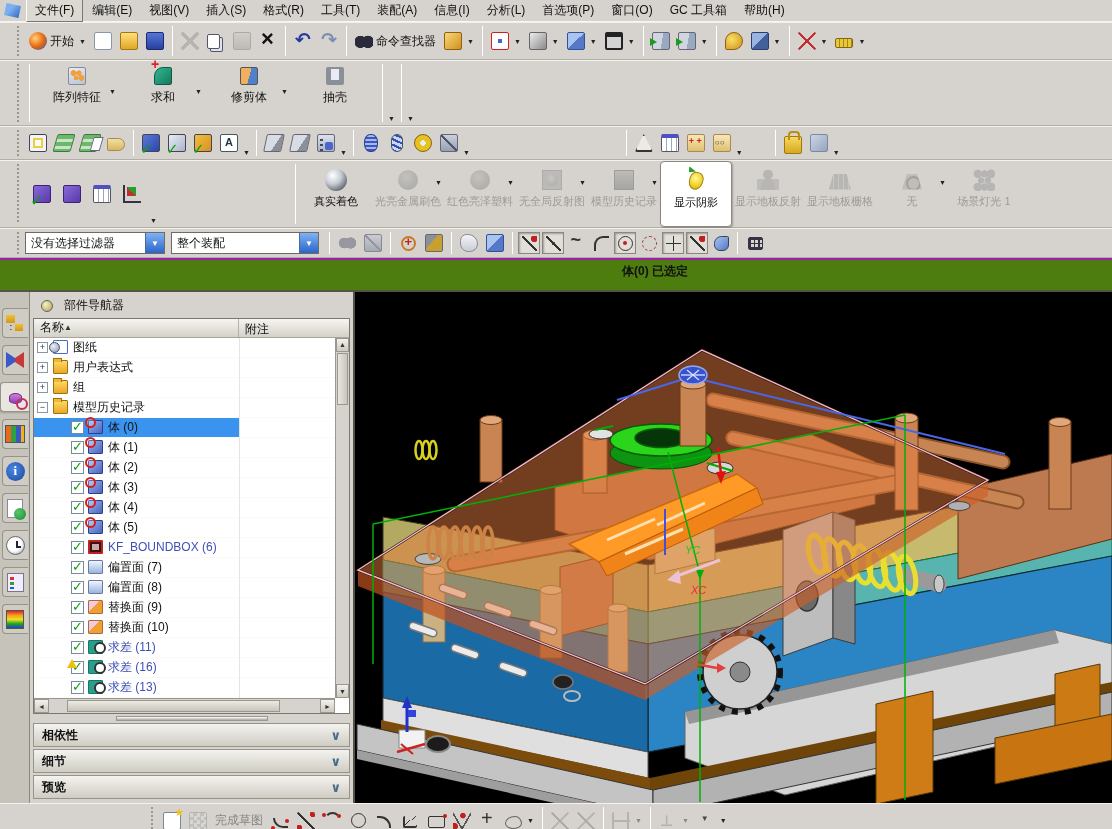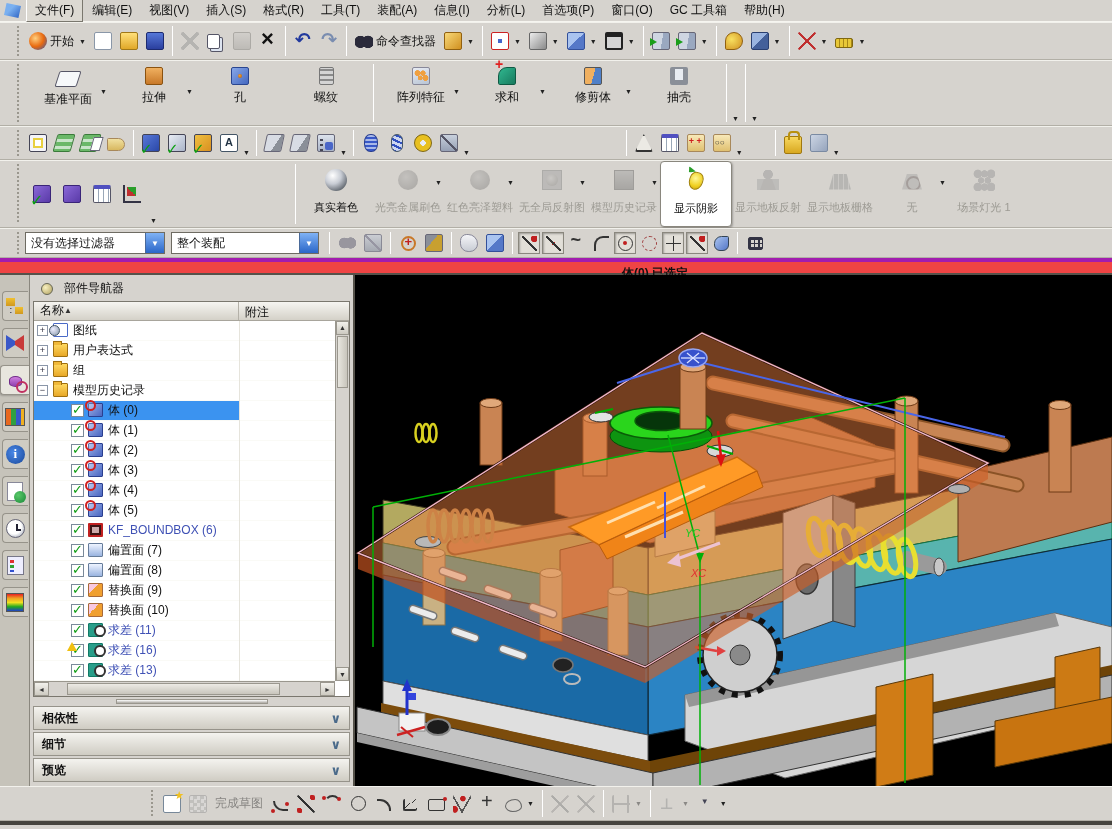--- a/index.html
+++ b/index.html
@@ -37,34 +37,34 @@
   .fic{width:26px;height:24px;position:relative;flex:none}
   
   .utilbar{height:34px}
   
   .renderbar{height:68px;align-items:stretch}
   .rleft{display:flex;align-items:center;gap:4px;padding:0 4px}
   .rgap{width:128px}
   .rbtn{width:72px;display:flex;flex-direction:column;align-items:center;justify-content:flex-start;
         padding-top:6px;position:relative;text-align:center}
   .rbtn .ricwrap{height:26px;display:flex;align-items:center;justify-content:center}
-  .rbtn .rlabel{font-size:11px;line-height:13px;margin-top:8px}
+  .rbtn .rlabel{font-size:11px;line-height:13px;margin-top:2px}
   .rbtn.off .rlabel{color:#9d9b94}
   .rbtn.selected{background:#fff;border:1px solid #8a877e;border-radius:4px;box-shadow:1px 1px 2px rgba(0,0,0,.25)}
   .rbtn .dd{position:absolute;right:2px;top:18px}
   
   .selbar{height:30px}
   .combo{width:140px;height:22px;border:1px solid #6e6b62;background:#fff;display:flex;align-items:center;margin-right:6px}
   .combo .val{flex:1;padding:0 5px;white-space:nowrap;overflow:hidden}
   .combo .cbtn{width:19px;height:100%;background:linear-gradient(#7fb2f5,#2a66c8);border-left:1px solid #4a6a9a;
                color:#fff;font-size:8px;display:flex;align-items:center;justify-content:center}
   .snap{width:22px;height:22px;display:flex;align-items:center;justify-content:center;border:1px solid transparent;margin:0 1px}
   .snap.pressed{border:1px solid #8a877e;background:#e2dfd8;box-shadow:inset 1px 1px 2px rgba(0,0,0,.3)}
   
-  .statusbar{height:17px;border-top:4px solid #a21caf;border-bottom:2px solid #55524a;position:relative;background:#ef4444}
+  .statusbar{height:34px;border-top:2px solid #a21caf;border-bottom:2px solid #55524a;position:relative;background:#4d7c0f}
   .statusmsg{position:absolute;left:655px;top:3px;transform:translateX(-50%);font-weight:bold;white-space:nowrap}
   
   .main{height:511px;display:flex;align-items:stretch}
   .resbar{width:30px;background:#c6c3ba;border-right:1px solid #8a877e;display:flex;flex-direction:column;
           align-items:center;padding-top:16px;gap:7px;flex:none}
   .rtab{width:26px;height:30px;display:flex;align-items:center;justify-content:center;background:#cfccc3;
         border:1px solid #96938a;border-radius:4px 0 0 4px;border-right:none}
   .rtab.selected{background:#e8e6de;width:29px;box-shadow:-1px 1px 2px rgba(0,0,0,.2)}
   .navigator{width:325px;background:#d6d3ce;border-right:2px solid #55524a;display:flex;flex-direction:column;
              padding:2px 3px;flex:none}
@@ -381,40 +381,20 @@
         <span class="dd">▼</span>
       </div>
       <div class="tbtn">
         <span class="ic ic-ruler-icon"></span>
         <span class="dd">▼</span>
       </div>
     </div>
 
   <div class="row featbar">
       <div class="grip"></div>
-      <div class="fgroup">
-        <div class="fbtn">
-          <span class="fic ic ic-datum-plane-icon"></span>
-          <span class="flabel">基准平面</span>
-          <span class="dd">▼</span>
-        </div>
-        <div class="fbtn">
-          <span class="fic ic ic-extrude-icon"></span>
-          <span class="flabel">拉伸</span>
-          <span class="dd">▼</span>
-        </div>
-        <div class="fbtn">
-          <span class="fic ic ic-hole-icon"></span>
-          <span class="flabel">孔</span>
-        </div>
-        <div class="fbtn">
-          <span class="fic ic ic-thread-icon"></span>
-          <span class="flabel">螺纹</span>
-        </div>
-      </div>
       <div class="sep"></div>
       <div class="fgroup">
         <div class="fbtn">
           <span class="fic ic ic-pattern-feature-icon"></span>
           <span class="flabel">阵列特征</span>
           <span class="dd">▼</span>
         </div>
         <div class="fbtn">
           <span class="fic ic ic-unite-icon"></span>
           <span class="flabel">求和</span>

